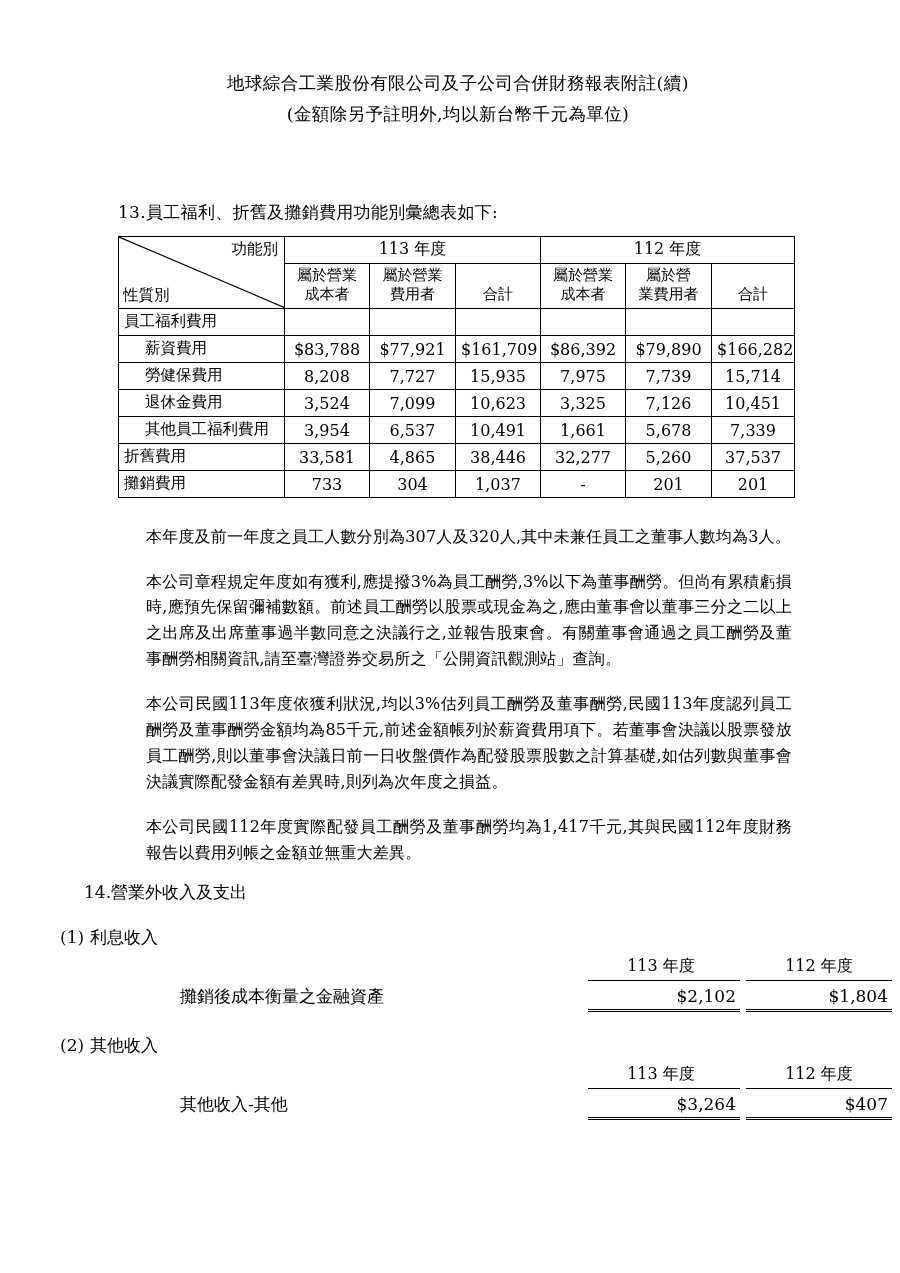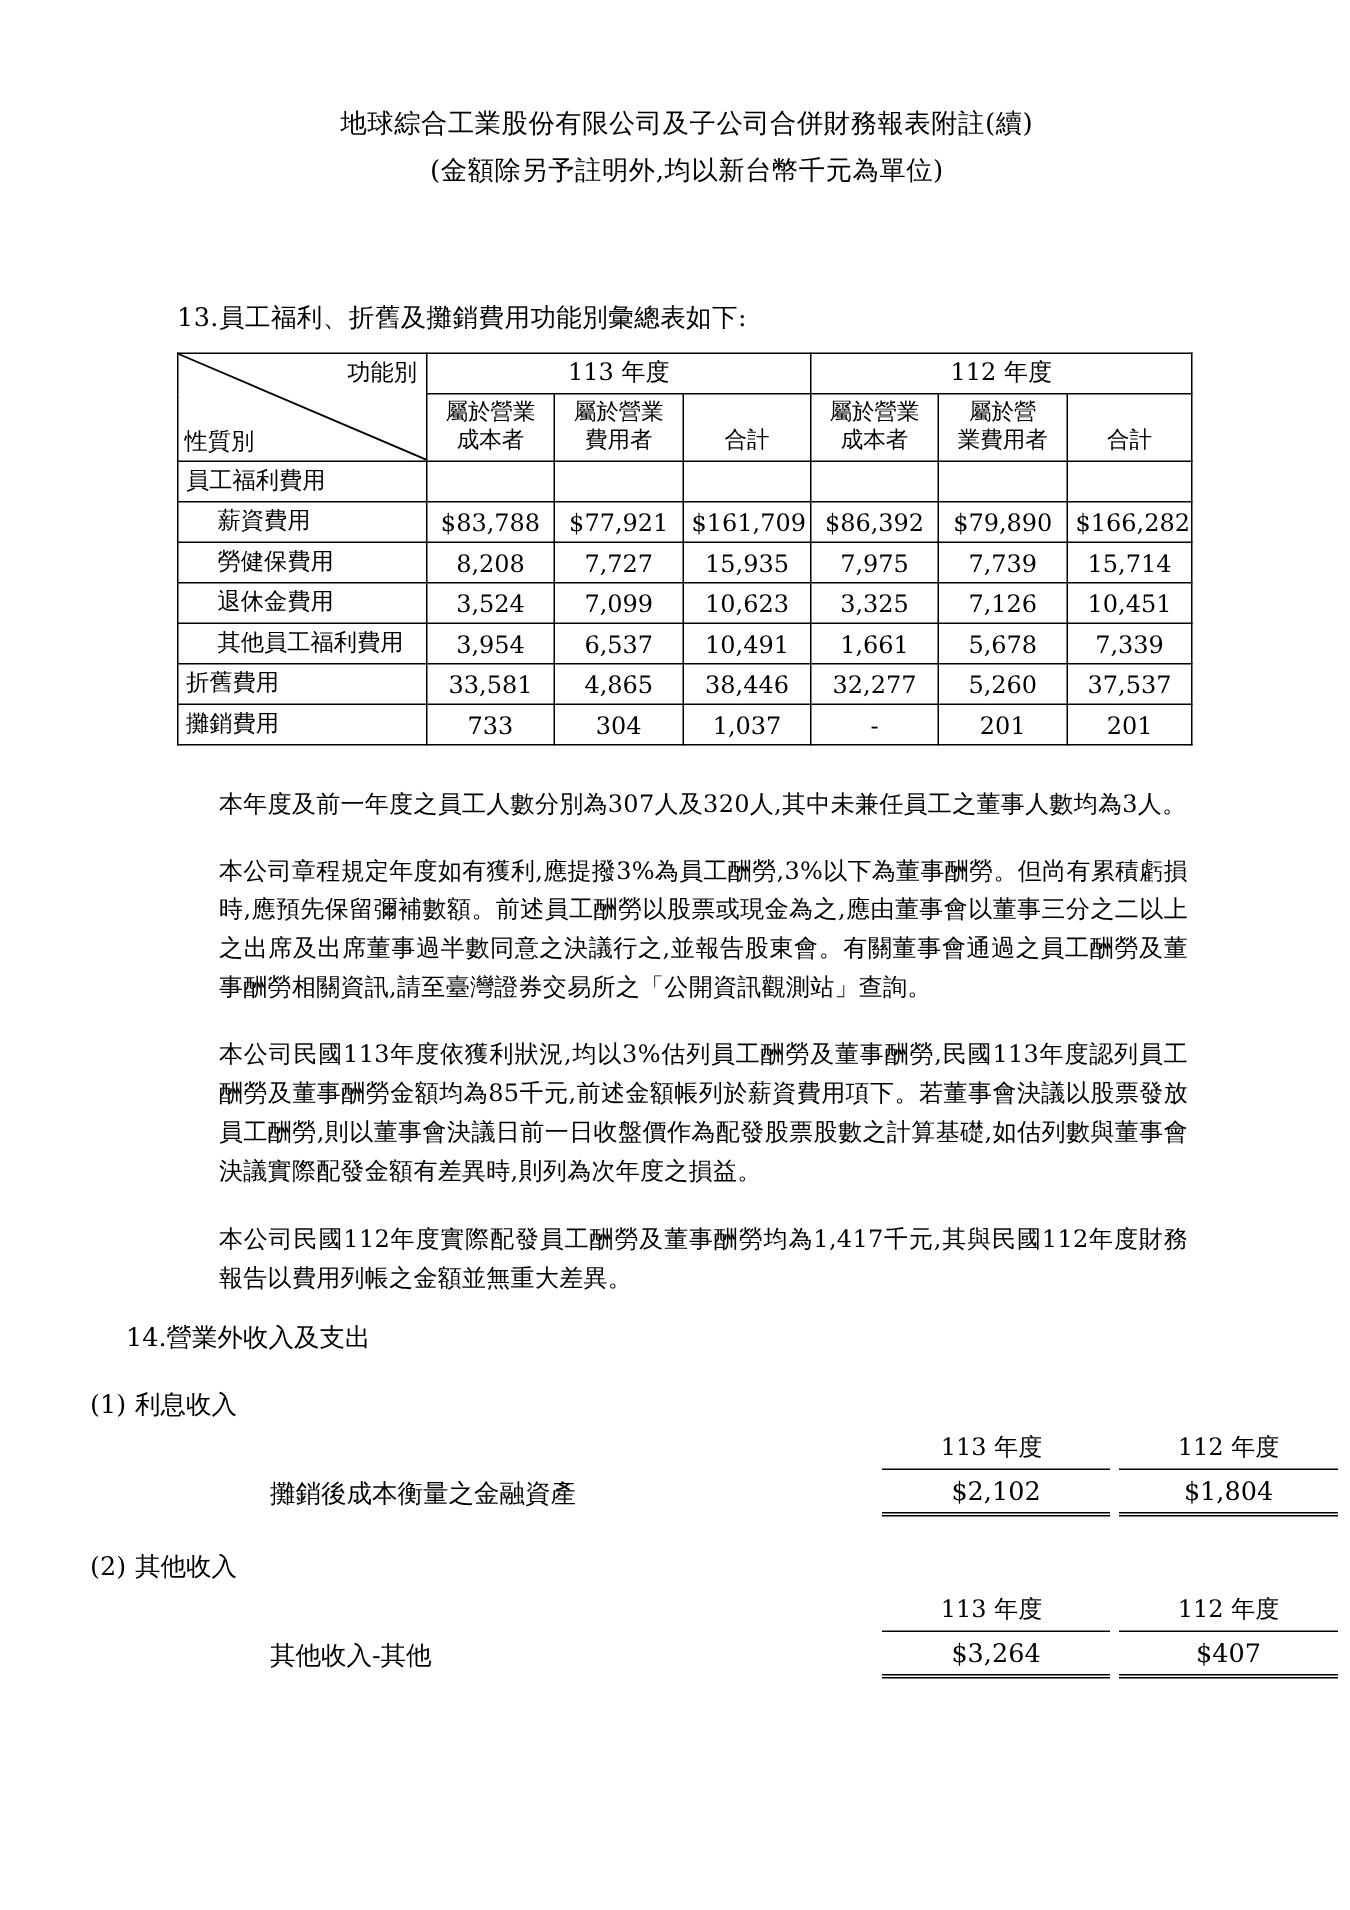--- a/index.html
+++ b/index.html
@@ -165,21 +165,21 @@
     padding: 1px 4px 2px 4px;
     vertical-align: bottom;
   }
   table.mini td.desc {
     text-align: left;
     width: 404px;
     white-space: nowrap;
     font-size: 17px;
   }
   table.mini td.col {
-    text-align: center;
+    text-align: right;
     width: 138px;
     white-space: nowrap;
   }
   table.mini tr.hdr td.col {
     text-align: center;
     border-bottom: 1.2px solid #000;
     font-size: 16px;
     padding-bottom: 3px;
   }
   table.mini tr.hdr td.col.c1 {

